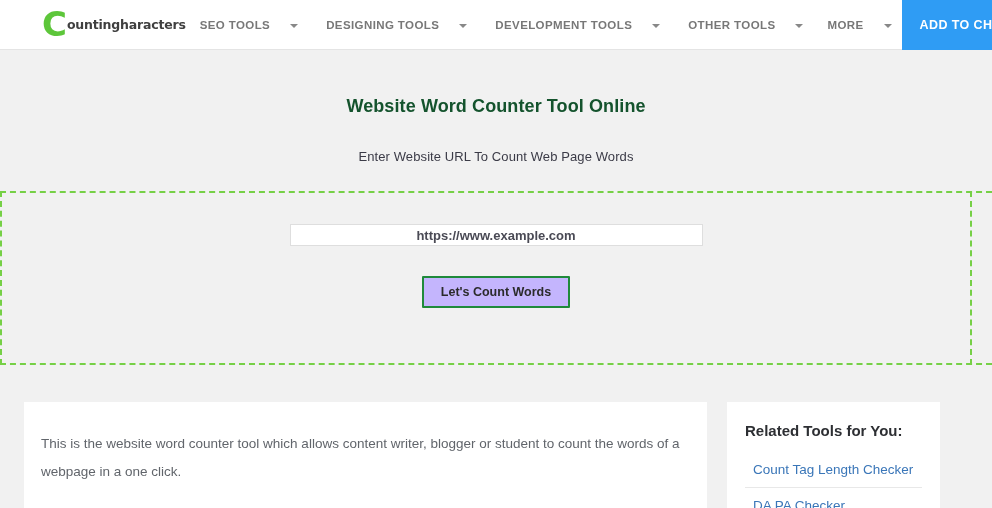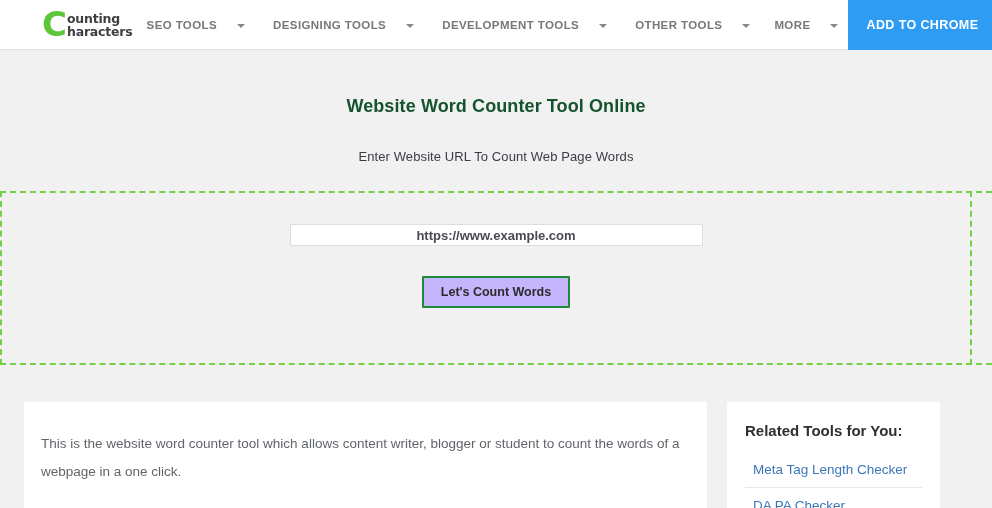--- a/index.html
+++ b/index.html
@@ -40,21 +40,20 @@
     line-height: 28px;
     font-weight: bold;
     color: #5dc63a;
     letter-spacing: -1px;
     margin-right: 1px;
     position: relative;
     top: -1px;
   }
   .brand-words {
     display: flex;
-    flex-direction: column;
     justify-content: center;
   }
   .brand-words span {
     font-family: "DejaVu Sans", sans-serif;
     font-size: 12.5px;
     font-weight: bold;
     line-height: 13px;
     color: #3f3f3f;
     letter-spacing: -0.2px;
   }
@@ -291,20 +290,20 @@
 
   <article class="article-card">
     <p>This is the website word counter tool which allows content writer, blogger or student to count the words of a webpage in a one click.</p>
     <h2>How to Count Words of Web Page Content?</h2>
   </article>
 
   <aside class="sidebar-card">
     <h3 class="sidebar-title">Related Tools for You:</h3>
     <ul class="related-list">
       <li>
-        <a>Meta Tag Length Checker</a>
+        <a>Count Tag Length Checker</a>
       </li>
       <li>
         <a>DA PA Checker</a>
       </li>
     </ul>
   </aside>
 </div>
 
 </body></html>

